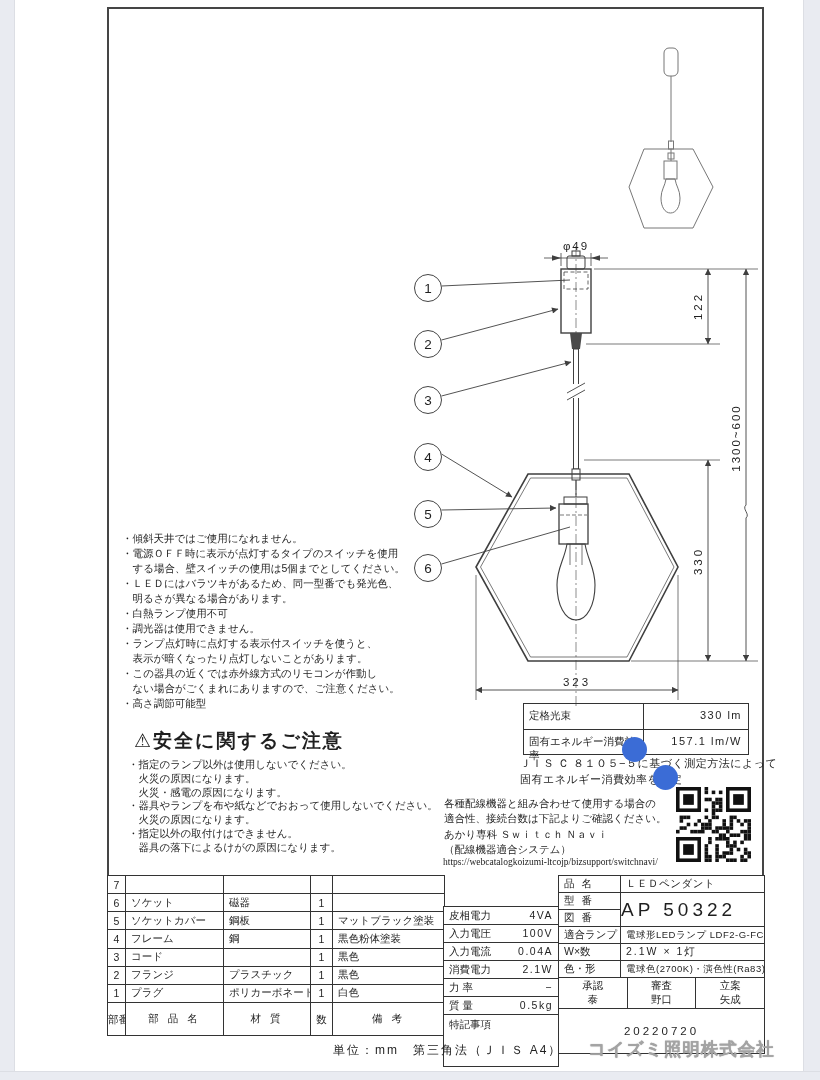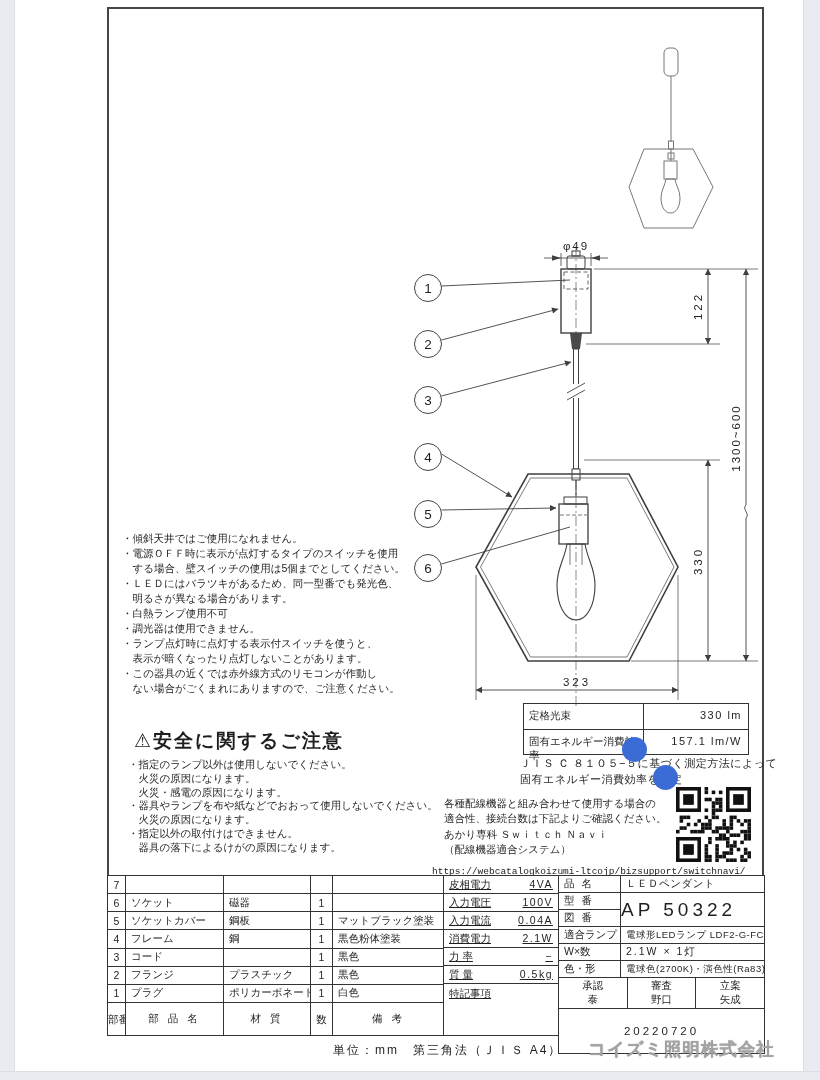--- a/index.html
+++ b/index.html
@@ -16,30 +16,30 @@
   #safety-title{position:absolute;left:126px;top:728px;font-size:19px;font-weight:bold;letter-spacing:2px;margin-left:8px;}
   #safety-items{position:absolute;left:128px;top:758px;font-size:10.5px;line-height:13.8px;}
   #photo-table{position:absolute;left:523px;top:703px;width:224px;height:50px;border:1px solid #333;}
   .photo-row{display:flex;height:25px;box-sizing:border-box;}
   .photo-row+.photo-row{border-top:1px solid #333;}
   .photo-label{width:120px;box-sizing:border-box;border-right:1px solid #333;padding:5px 0 0 5px;font-size:10.5px;}
   .photo-value{flex:1;text-align:right;padding:5px 6px 0 0;font-size:11px;letter-spacing:1.5px;}
   #jis-note{position:absolute;left:520px;top:756px;font-size:11px;line-height:15.5px;letter-spacing:.5px;}
   .bluedot{position:absolute;width:25px;height:25px;border-radius:50%;}
   #wiring{position:absolute;left:444px;top:796px;font-size:10.5px;line-height:15.4px;}
-  #wiring-url{position:absolute;left:432px;top:857px;font-size:9.5px;font-family:Liberation Mono, monospace;color:#222;margin-top:9px;}
+  #wiring-url{position:absolute;left:443px;top:857px;font-size:9.5px;font-family:Liberation Serif, serif;color:#222;}
   #qr{position:absolute;left:676px;top:787px;width:75px;height:75px;}
   table{border-collapse:collapse;table-layout:fixed;position:absolute;background:#fff;}
   td{border:1px solid #333;font-size:10.5px;padding:0 0 0 5px;overflow:hidden;white-space:nowrap;box-sizing:border-box;}
   #parts-table{left:107px;top:875px;width:337px;height:161px;}
   #parts-table td{height:17px;}
   #parts-table td.num{text-align:center;padding:0;}
   #parts-table tr.hdr td{height:31px;text-align:center;padding:0;letter-spacing:3px;}
   #parts-table tr.hdr td.num{letter-spacing:0;line-height:14px;}
-  #elec-table{left:443px;top:875px;width:116px;height:161px;text-decoration:underline;}
+  #elec-table{left:443px;top:906px;width:116px;height:161px;}
   #elec-table td{height:17px;}
   .lv{display:flex;justify-content:space-between;padding-right:5px;}
   .lv .v{letter-spacing:1.5px;}
   #elec-table td.remarks{vertical-align:top;padding-top:3px;}
   #prod-table{left:558px;top:875px;width:206px;height:161px;}
   #prod-table td{height:17px;}
   #prod-table td.lbl{width:62px;letter-spacing:2px;}
   #prod-table td.val{letter-spacing:.5px;}
   #model-no{text-align:left;font-size:19px;letter-spacing:4px;padding:0;font-weight:500;}
   td.approval{padding:0;}
@@ -167,20 +167,21 @@
     <div class="txtline">・電源ＯＦＦ時に表示が点灯するタイプのスイッチを使用</div>
     <div class="txtline">　する場合、壁スイッチの使用は5個までとしてください。</div>
     <div class="txtline">・ＬＥＤにはバラツキがあるため、同一型番でも発光色、</div>
     <div class="txtline">　明るさが異なる場合があります。</div>
     <div class="txtline">・白熱ランプ使用不可</div>
     <div class="txtline">・調光器は使用できません。</div>
     <div class="txtline">・ランプ点灯時に点灯する表示付スイッチを使うと、</div>
     <div class="txtline">　表示が暗くなったり点灯しないことがあります。</div>
     <div class="txtline">・この器具の近くでは赤外線方式のリモコンが作動し</div>
     <div class="txtline">　ない場合がごくまれにありますので、ご注意ください。</div>
+    <div class="txtline">・高さ調節可能型</div>
   </div>
 
   <div id="safety-title">
     <span>⚠</span><span>安全に関するご注意</span>
   </div>
   <div id="safety-items">
     <div class="txtline">・指定のランプ以外は使用しないでください。</div>
     <div class="txtline">　火災の原因になります。</div>
     <div class="txtline">　火災・感電の原因になります。</div>
     <div class="txtline">・器具やランプを布や紙などでおおって使用しないでください。</div>

